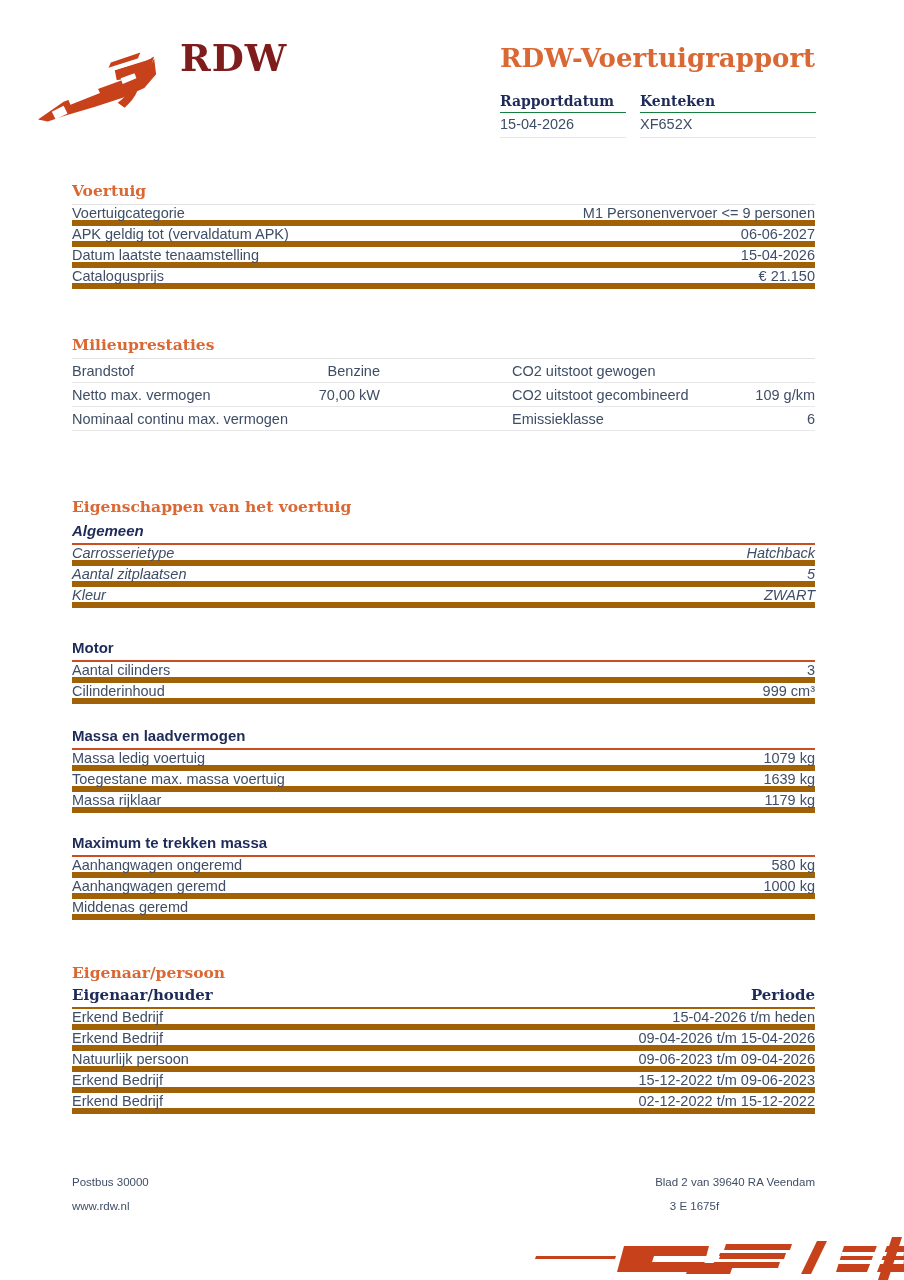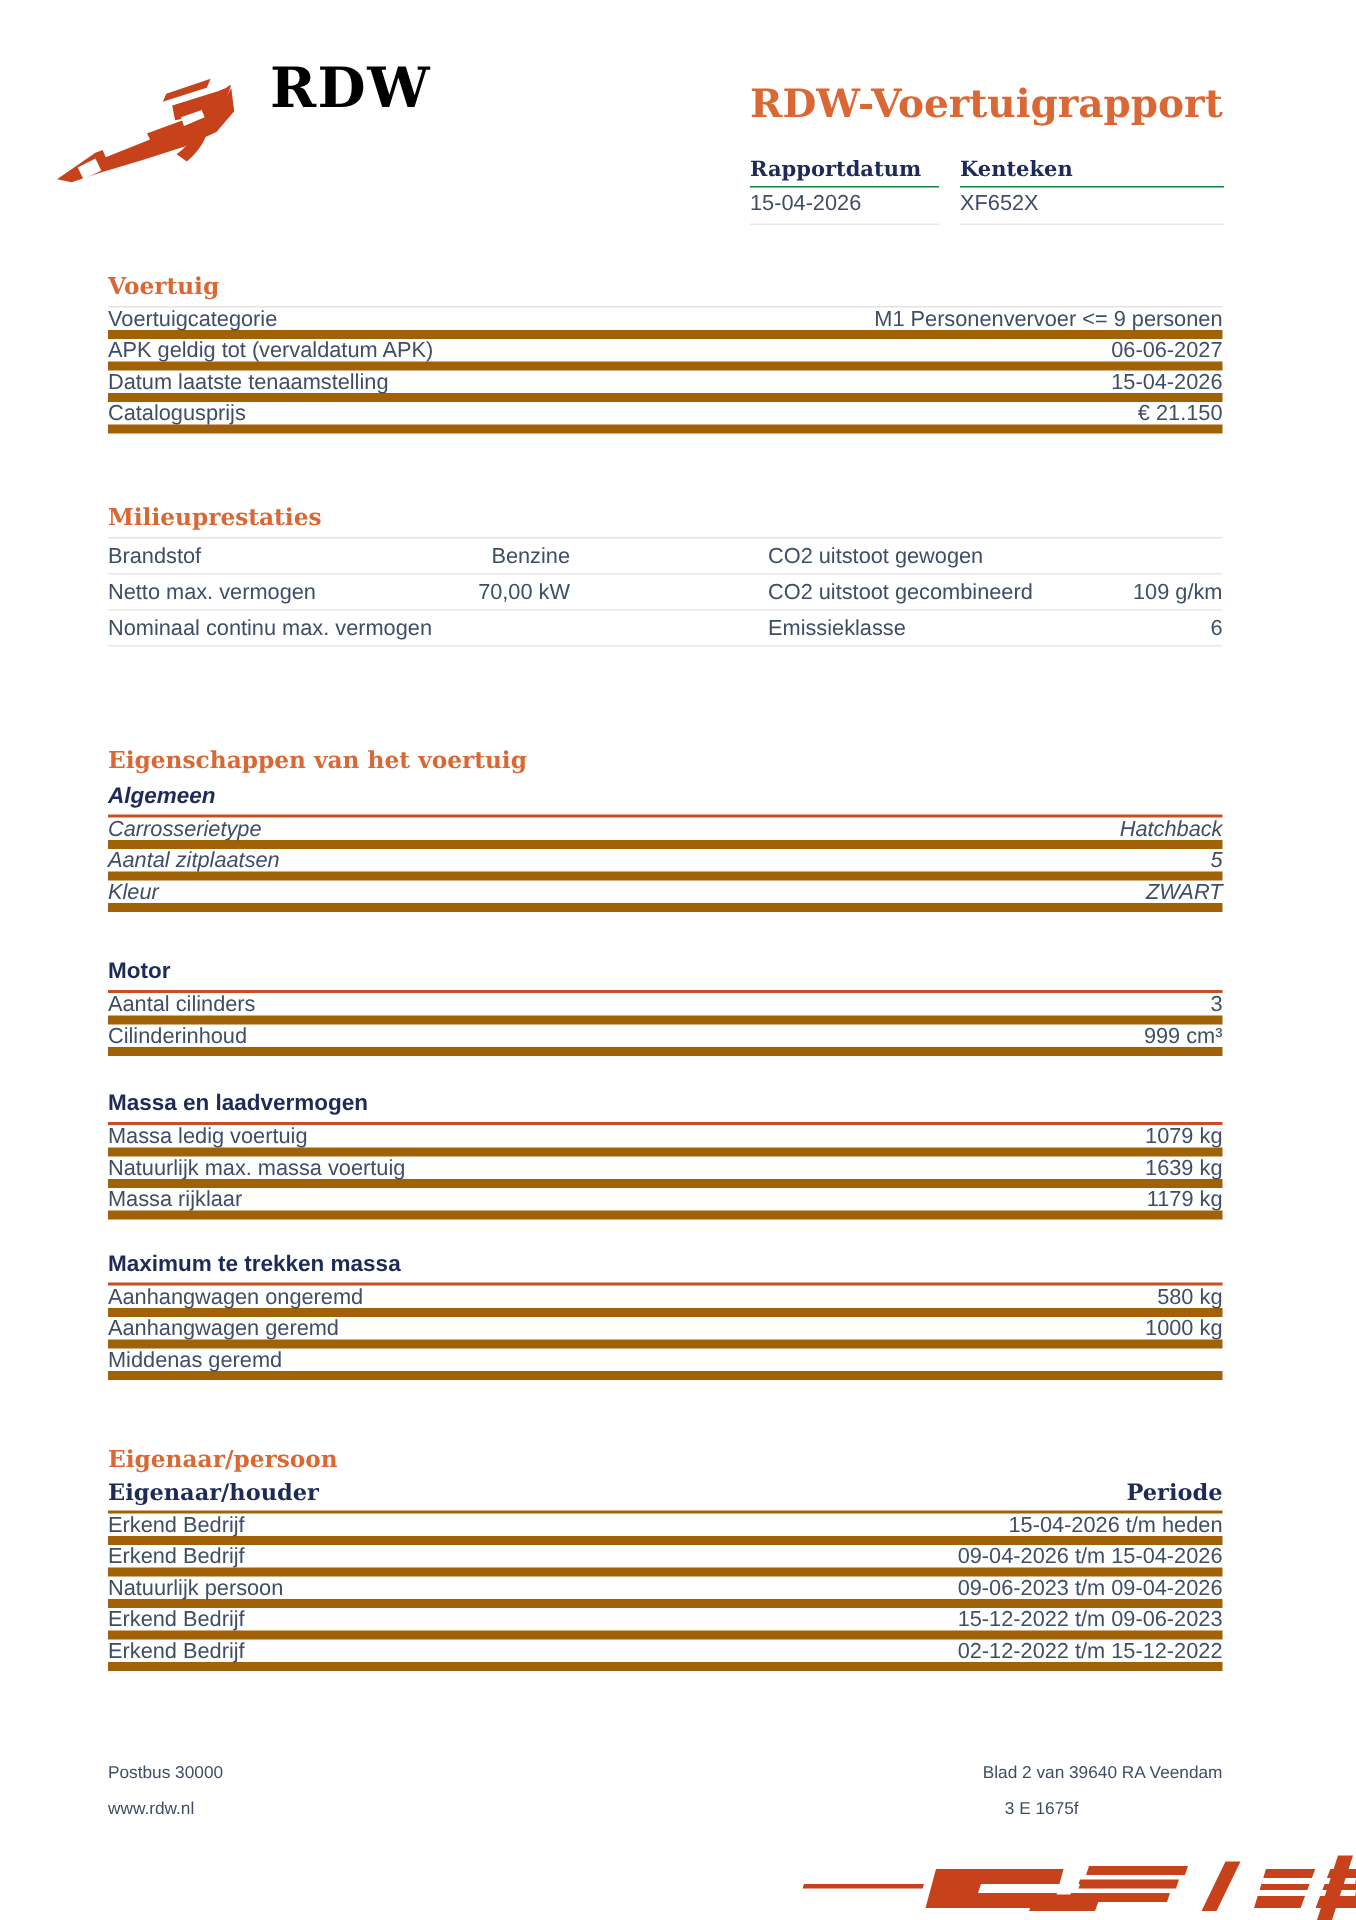--- a/index.html
+++ b/index.html
@@ -7,24 +7,24 @@
   .page {
     position:relative; width:904px; height:1280px; background:#ffffff;
     font-family:"Liberation Sans", sans-serif; overflow:hidden;
   }
 
   
   .logo-wrap { position:absolute; left:38px; top:34px; display:flex; align-items:flex-start; }
   .logo-bird { width:126px; height:82px; margin-top:14px; }
   .logo-text {
     font-family:"DejaVu Serif", serif; font-weight:bold; font-size:37px;
-    color:#000000; margin-left:16px; letter-spacing:1px; line-height:1;
+    color:#7f1d1d; margin-left:16px; letter-spacing:1px; line-height:1;
     margin-top:6px;
   }
-  .title-block { position:absolute; left:500px; top:56px; width:330px; }
+  .title-block { position:absolute; left:500px; top:44px; width:330px; }
   .report-title {
     font-family:"DejaVu Serif", serif; font-weight:bold; font-size:26px;
     color:#d96835; line-height:1.1; white-space:nowrap;
   }
   .meta { display:flex; gap:14px; margin-top:20px; }
   .meta-col.c1 { width:126px; }
   .meta-col.c2 { width:176px; }
   .meta-label {
     font-family:"DejaVu Serif", serif; font-weight:bold; font-size:14px;
     color:#1e2b58; padding-bottom:3px; border-bottom:1px solid #15803d;
@@ -200,21 +200,21 @@
         </div>
       </div>
 
       <div class="sub-massa">
         <div class="sub-title">Massa en laadvermogen</div>
         <div class="row">
           <span class="lbl">Massa ledig voertuig</span>
           <span class="val">1079 kg</span>
         </div>
         <div class="row">
-          <span class="lbl">Natuurlijk max. massa voertuig</span>
+          <span class="lbl">Toegestane max. massa voertuig</span>
           <span class="val">1639 kg</span>
         </div>
         <div class="row">
           <span class="lbl">Massa rijklaar</span>
           <span class="val">1179 kg</span>
         </div>
       </div>
 
       <div class="sub-trekken">
         <div class="sub-title">Maximum te trekken massa</div>

